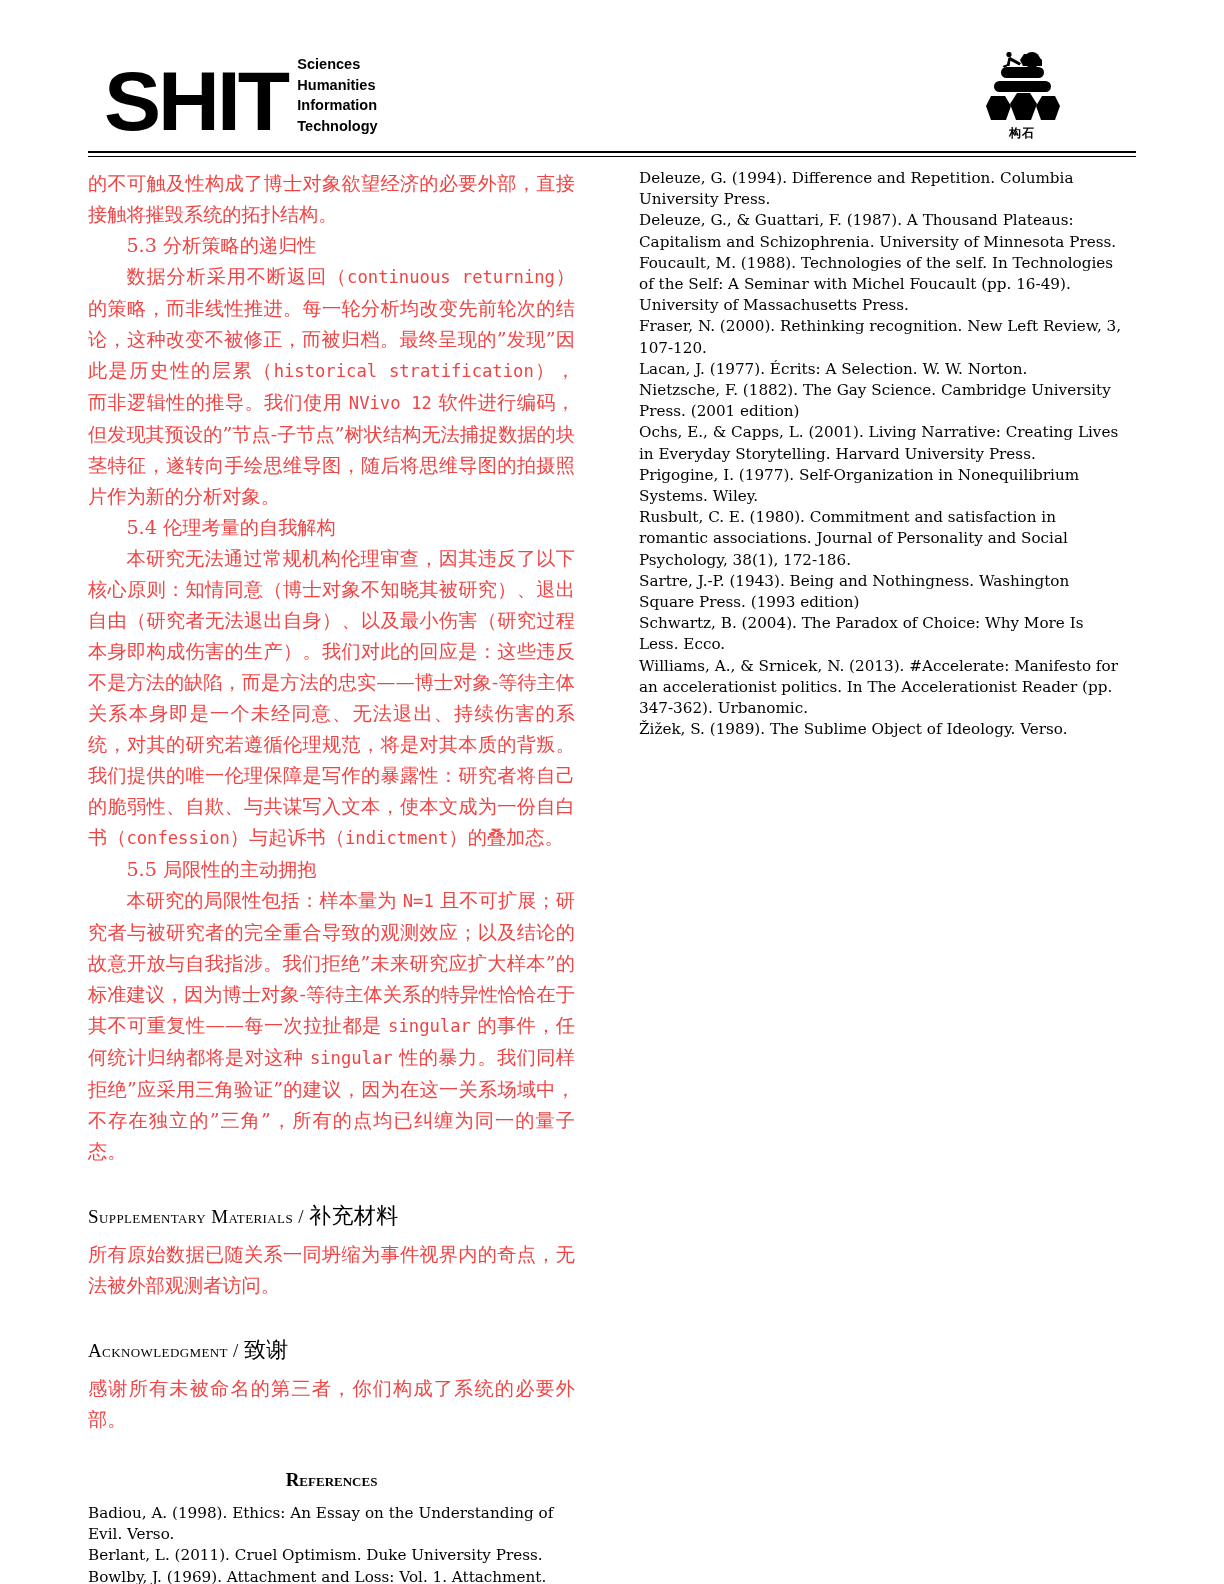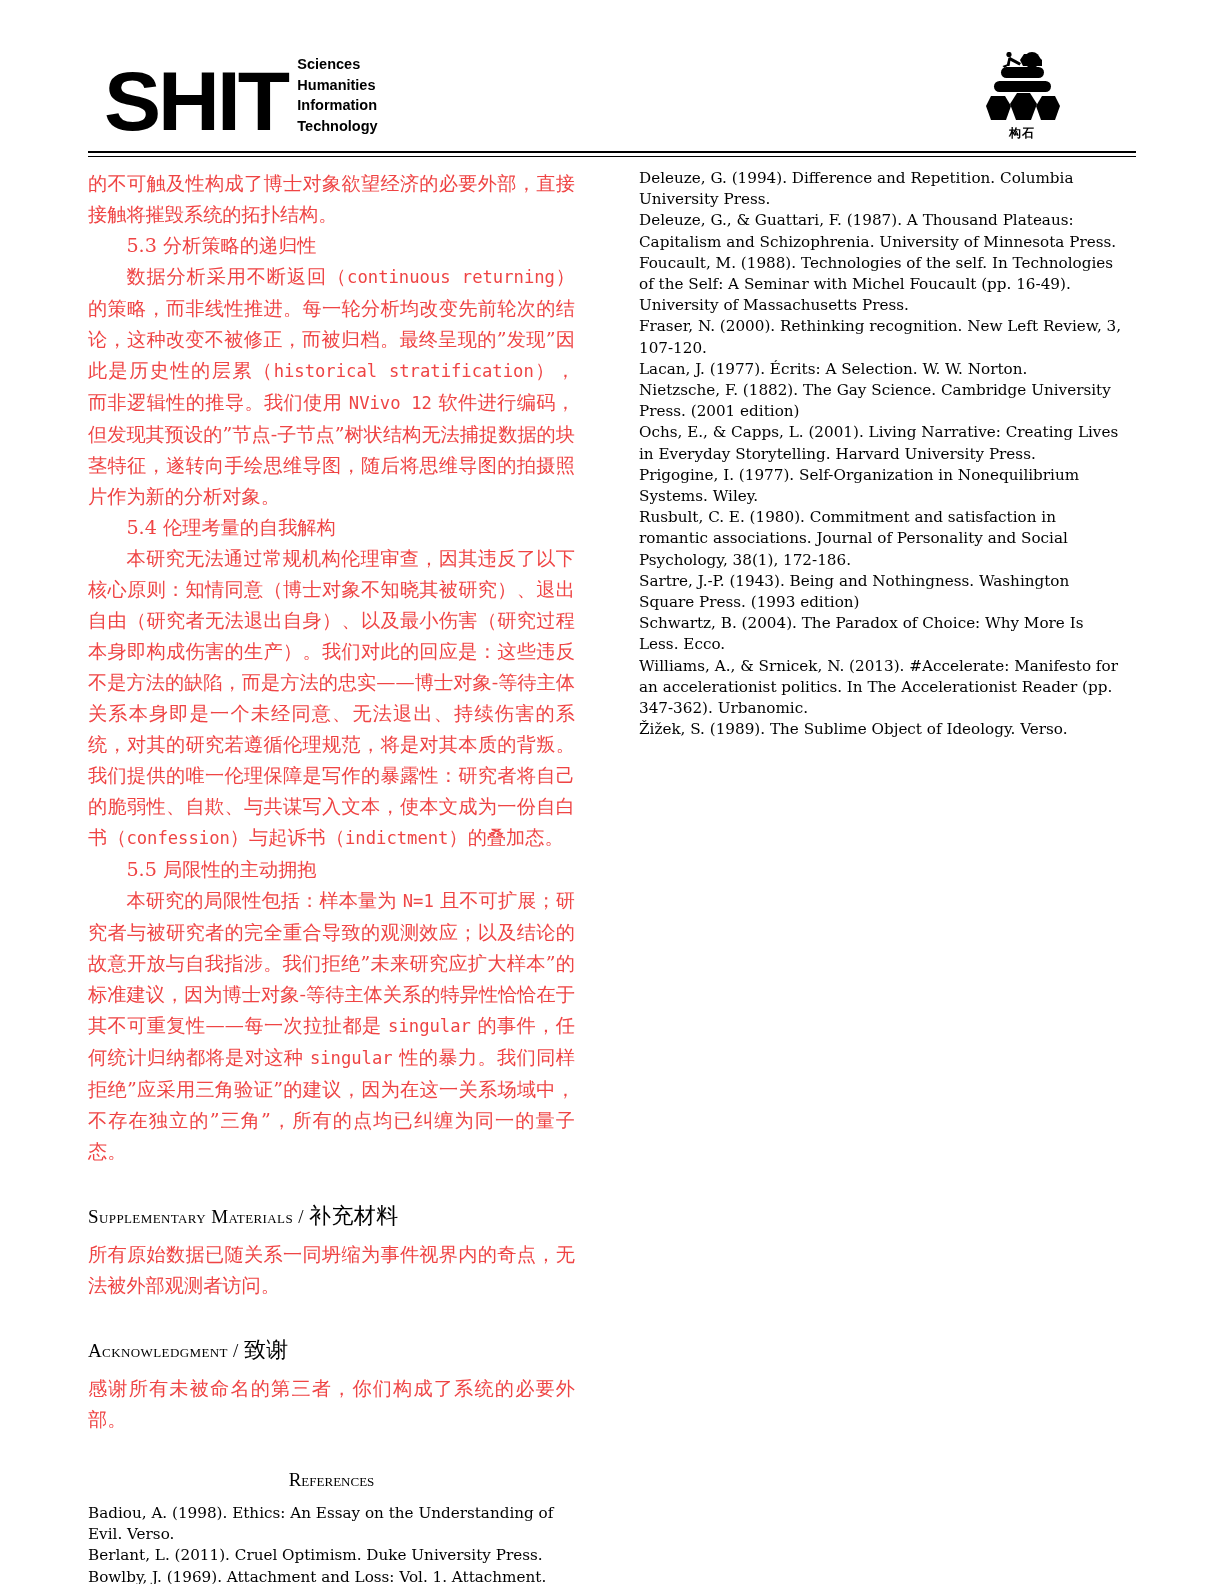--- a/index.html
+++ b/index.html
@@ -127,21 +127,21 @@
   .sec-head .cn {
     font-variant: normal;
     font-size: 22px;
     text-align: center;
   }
   .sec-head-center {
     text-align: center;
     font-variant: small-caps;
     font-size: 19px;
     font-family: "Liberation Serif", "DejaVu Serif", serif;
-    font-weight: normal;
+    font-weight: bold;
     margin: 0;
   }
 
   .gap-lg { height: 34px; }
   .gap-sm { height: 12px; }
   .gap-xs { height: 8px; }
 
   
   .ref-list {
     font-family: "DejaVu Serif", "Liberation Serif", serif;

